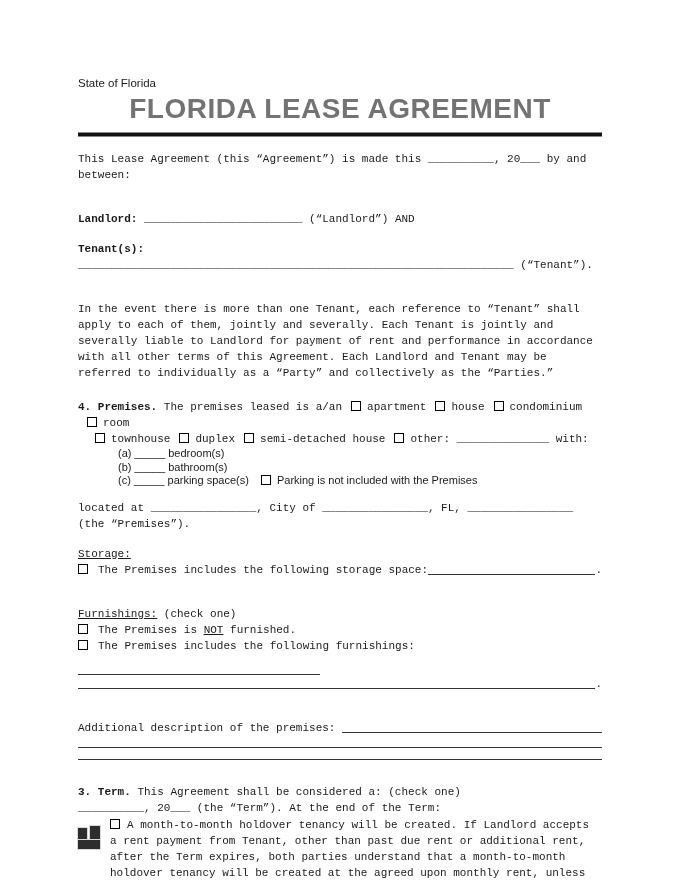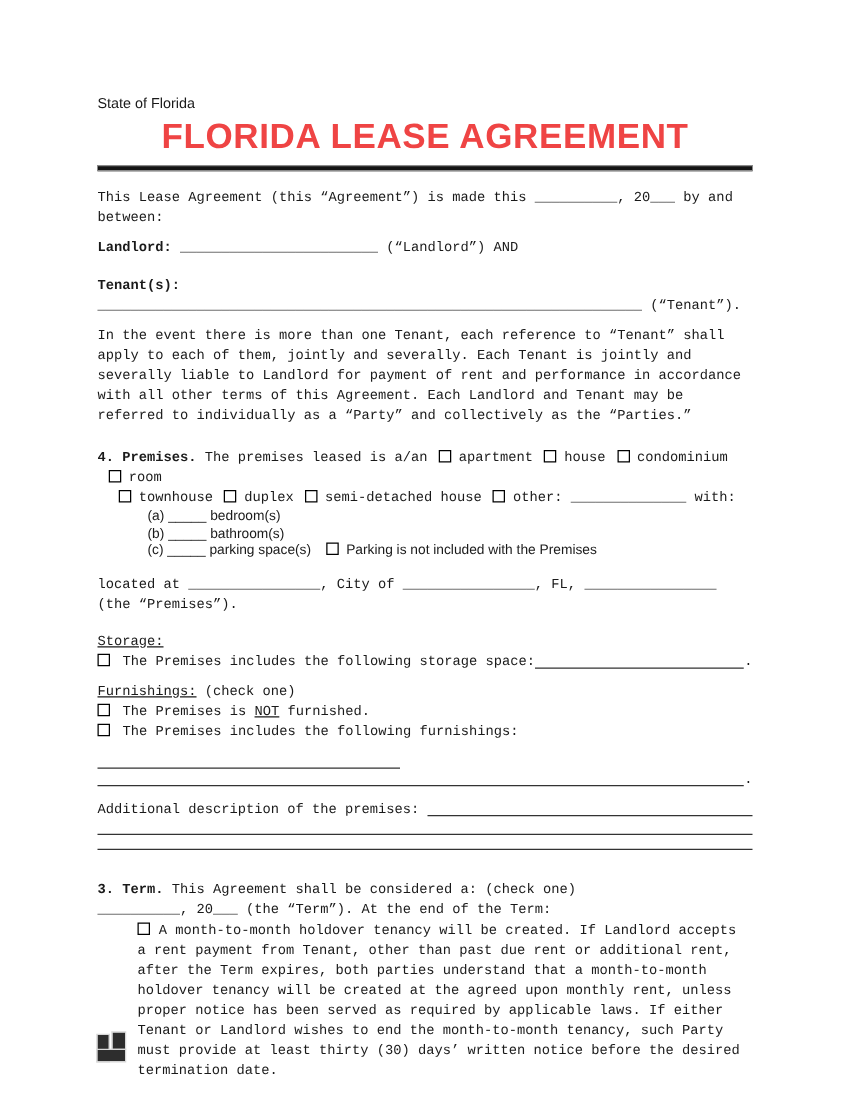--- a/index.html
+++ b/index.html
@@ -3,26 +3,26 @@
 <meta charset="utf-8">
 <style>
   html,body{margin:0;padding:0;}
   body{
     width:680px;height:880px;background:#ffffff;overflow:hidden;
     font-family:"Liberation Sans","DejaVu Sans",sans-serif;
     color:#1a1a1a;-webkit-font-smoothing:antialiased;
   }
   .page{box-sizing:border-box;width:680px;height:880px;padding:76px 78px 0 78px;position:relative;}
   .state{font-size:11.5px;line-height:14px;}
-  .title{font-size:28px;font-weight:bold;text-align:center;letter-spacing:.5px;line-height:32px;margin-top:3px;color:#ef4444;}
+  .title{font-size:28px;font-weight:bold;text-align:center;letter-spacing:.5px;line-height:32px;margin-top:3px;color:#737373;}
   .rule{height:3px;background:#141414;border-top:1px solid #8a8a8a;border-bottom:1px solid #8a8a8a;margin-top:7px;}
   .t{font-size:11px;line-height:16px;font-family:Liberation Mono, monospace;}
   .b{font-weight:bold;}
   .u{text-decoration:underline;}
-  .mt12{margin-top:12px;} .mt14{margin-top:14px;} .mt16{margin-top:8px;} .mt18{margin-top:18px;} .mt24{margin-top:24px;}
+  .mt12{margin-top:12px;} .mt14{margin-top:14px;} .mt16{margin-top:28px;} .mt18{margin-top:18px;} .mt24{margin-top:24px;}
   .cb{display:inline-block;width:8px;height:8px;border:1px solid #000;background:#fff;vertical-align:-1px;}
   .opt{margin-left:9px;white-space:nowrap;}
   .opt .cb{margin-right:6px;}
   .ind1{margin-left:17px;}
   .ind2{margin-left:40px;}
   .abc{font-size:11px;line-height:13.5px;}
   .fillrow{display:flex;align-items:flex-end;}
   .fill{flex:1 1 auto;border-bottom:1px solid #333;margin-bottom:3px;min-width:20px;}
   .line-short{width:242px;border-bottom:1px solid #333;height:12px;}
   .line-full{border-bottom:1px solid #333;height:11px;}

